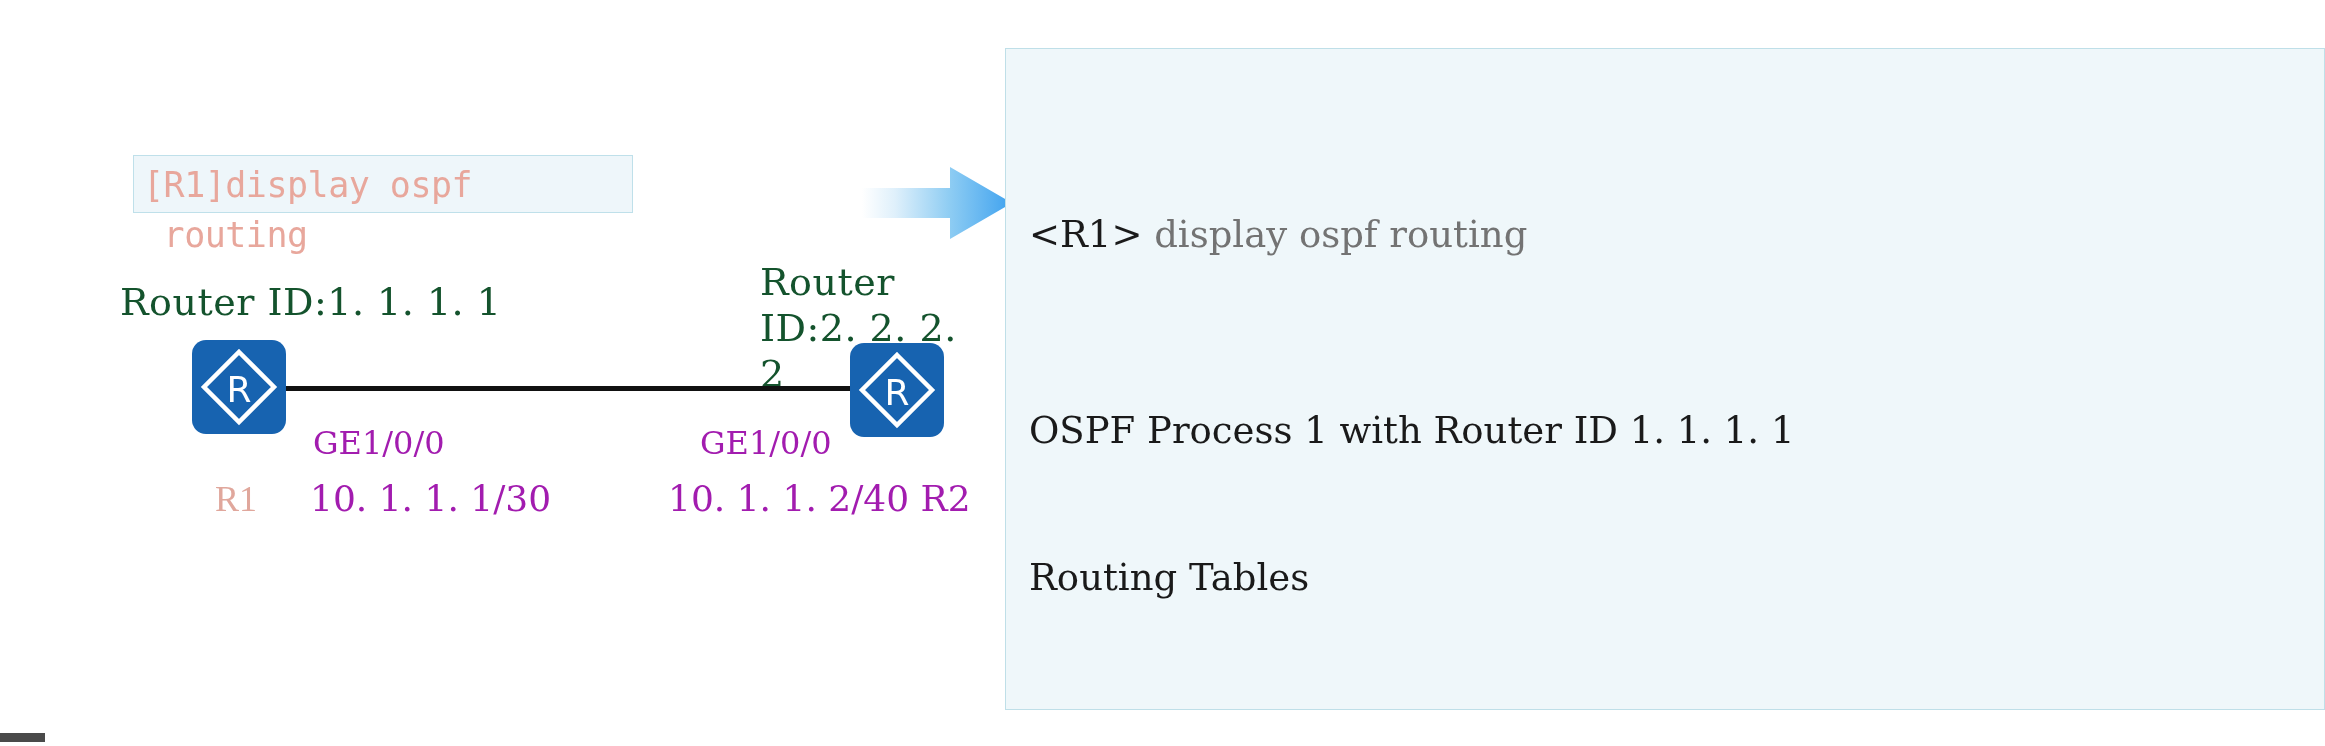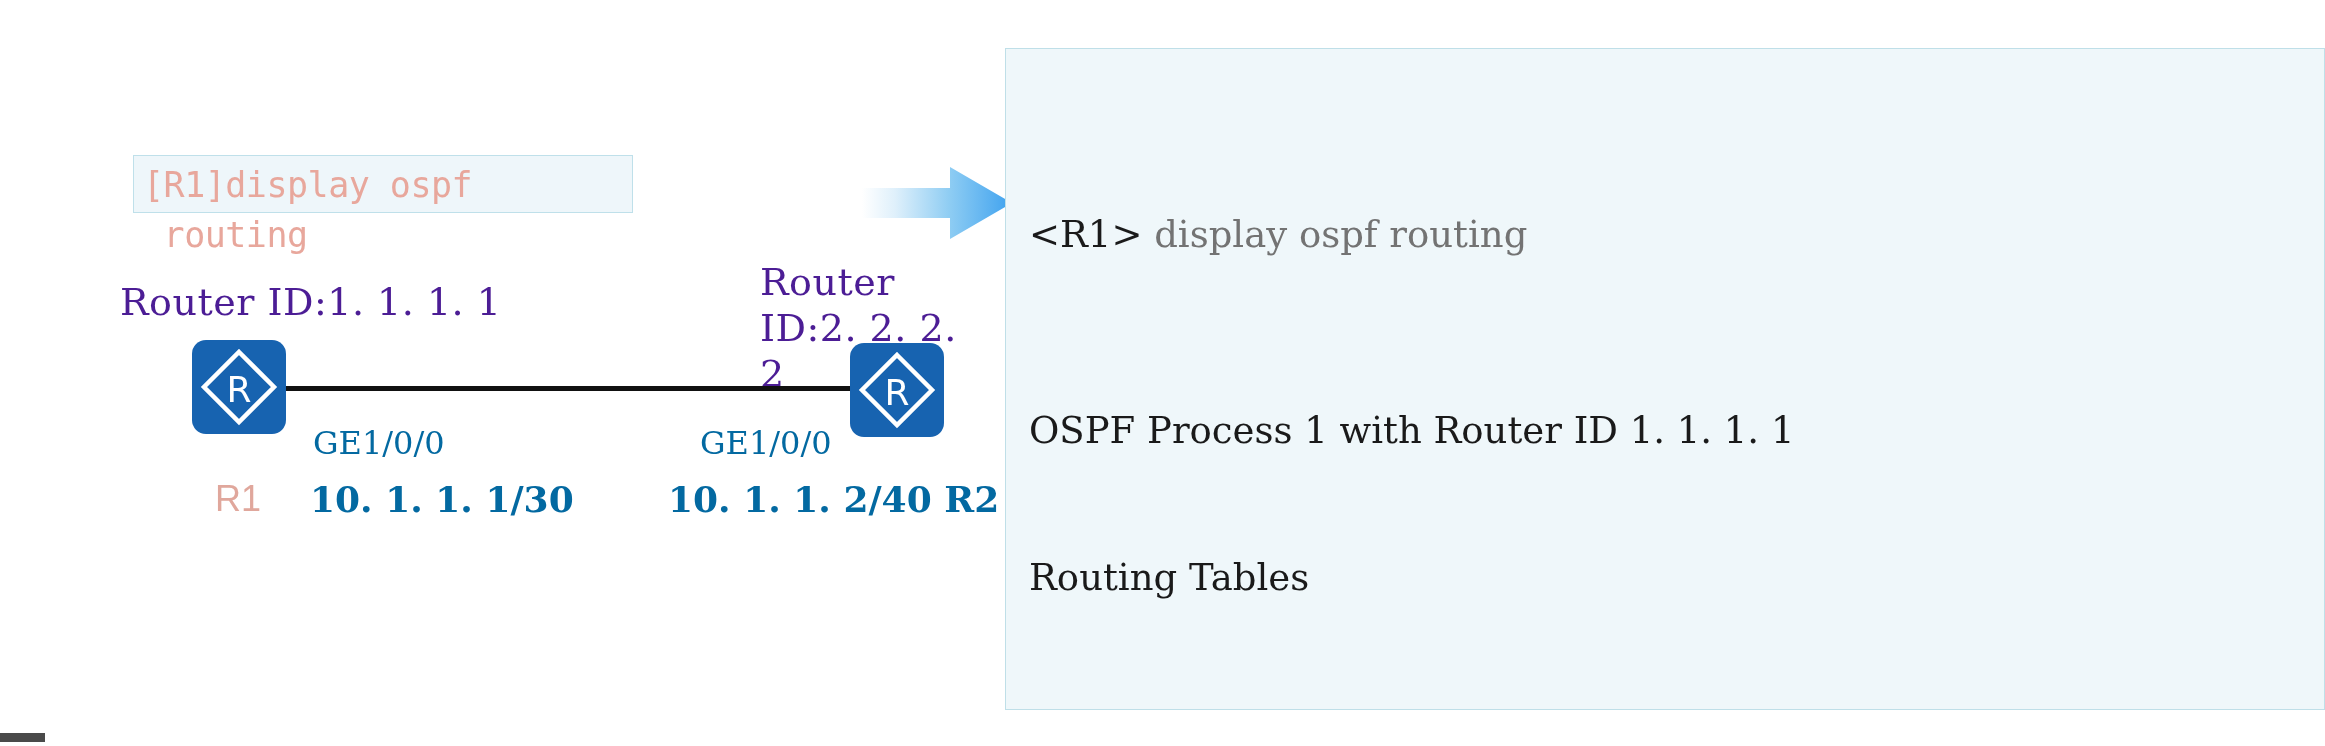--- a/index.html
+++ b/index.html
@@ -43,21 +43,21 @@
     line-height: 50px;
     color: #e8a79c;
     white-space: pre-wrap;
     letter-spacing: -0.5px;
   }
 
   .router-id-label {
     position: absolute;
     font-family: "DejaVu Serif", "Liberation Serif", serif;
     font-size: 38px;
-    color: #4c1d95;
+    color: #14532d;
     letter-spacing: 0.5px;
     white-space: pre;
   }
   #router-id-r1 {
     left: 120px;
     top: 280px;
   }
   #router-id-r2 {
     left: 760px;
     top: 259px;
@@ -83,34 +83,34 @@
     border-radius: 14px;
     background: #1763b0;
   }
   #router-icon-r1 { left: 192px; top: 340px; }
   #router-icon-r2 { left: 850px; top: 343px; }
   .router-icon svg { display: block; width: 94px; height: 94px; }
 
   .iface-label, .ip-label {
     position: absolute;
     font-family: "DejaVu Serif", "Liberation Serif", serif;
-    color: #0369a1;
+    color: #a21caf;
     white-space: pre;
   }
   .iface-label { font-size: 32px; }
-  .ip-label { font-size: 36px; font-weight: bold; }
+  .ip-label { font-size: 36px; }
 
   #iface-r1 { left: 313px; top: 424px; }
   #ip-r1    { left: 310px; top: 478px; }
   #iface-r2 { left: 700px; top: 424px; }
   #ip-r2    { left: 668px; top: 478px; }
 
   .node-name {
     position: absolute;
-    font-family: Liberation Sans, sans-serif;
+    font-family: Liberation Serif, serif;
     font-size: 36px;
     white-space: pre;
   }
   #node-name-r1 { left: 215px; top: 478px; color: #e0a79c; }
 
   
   #flow-arrow {
     position: absolute;
     left: 862px;
     top: 163px;

